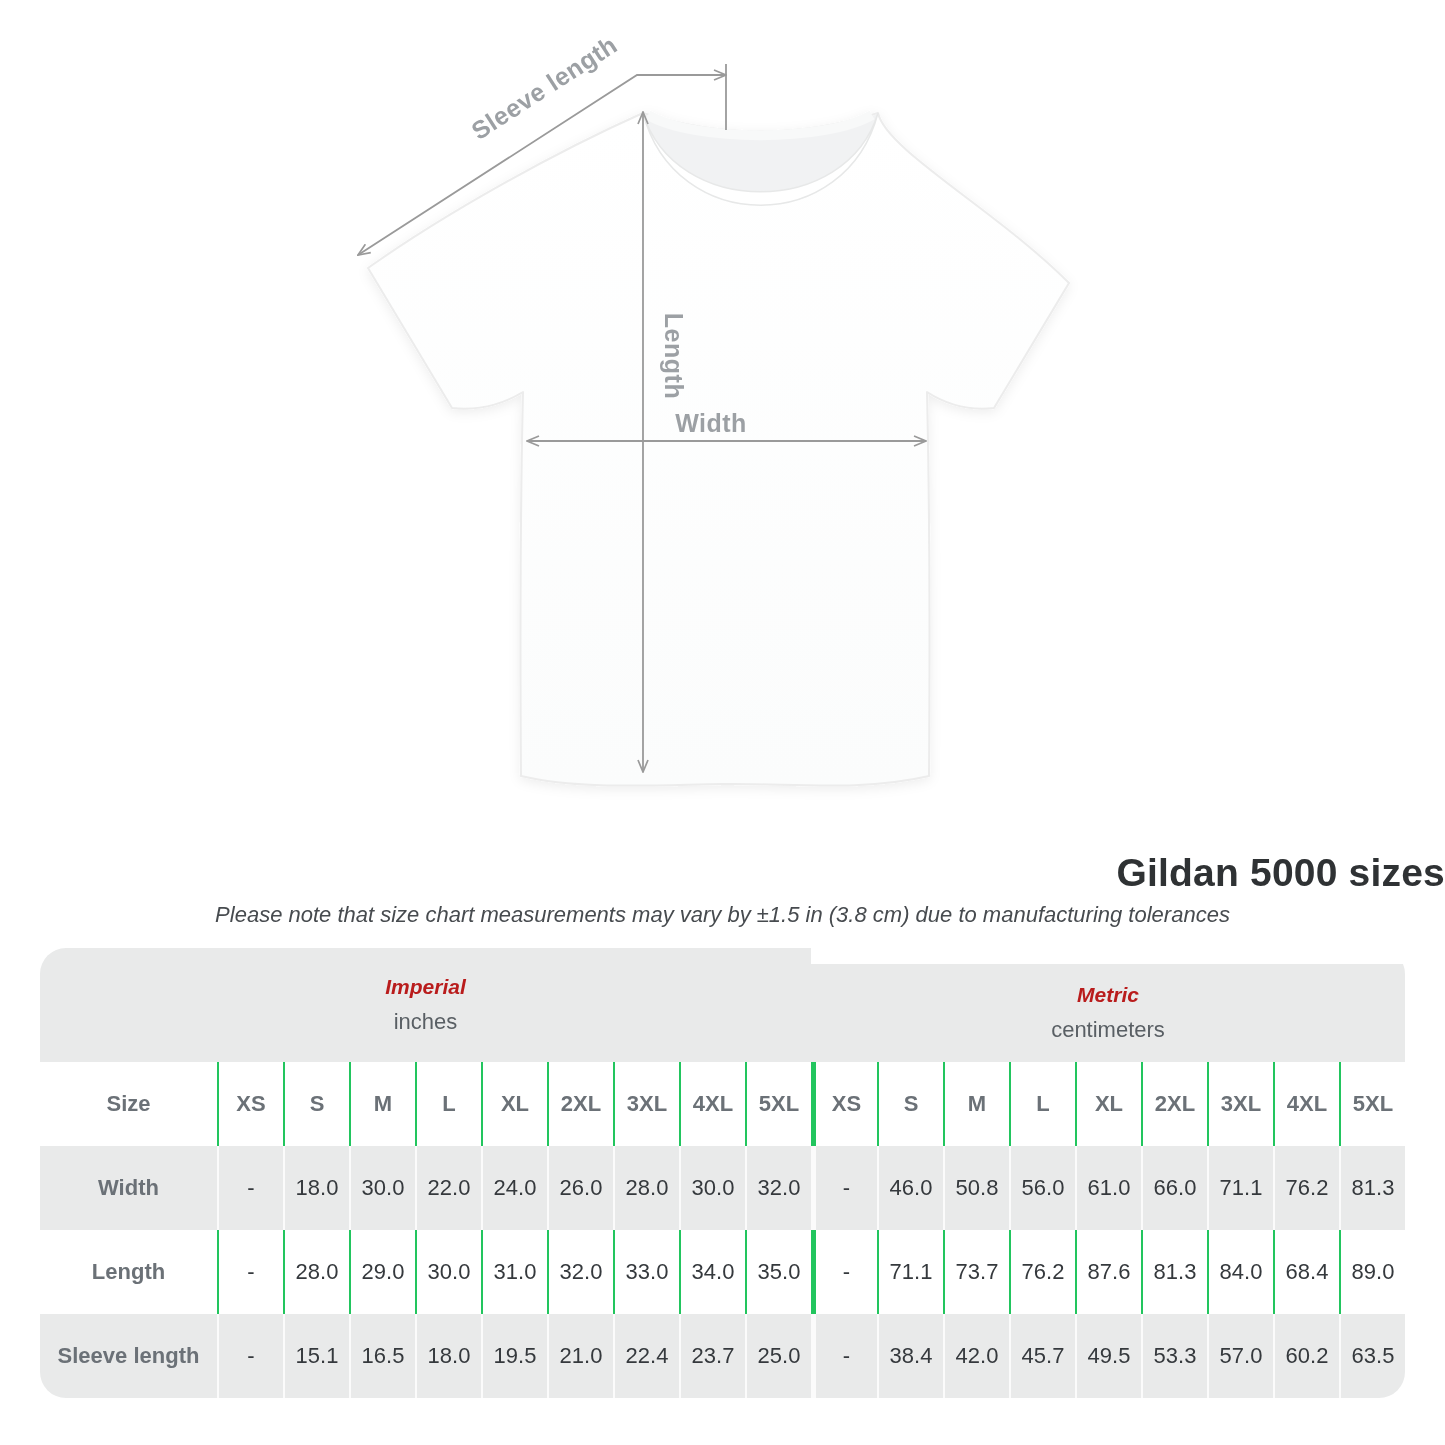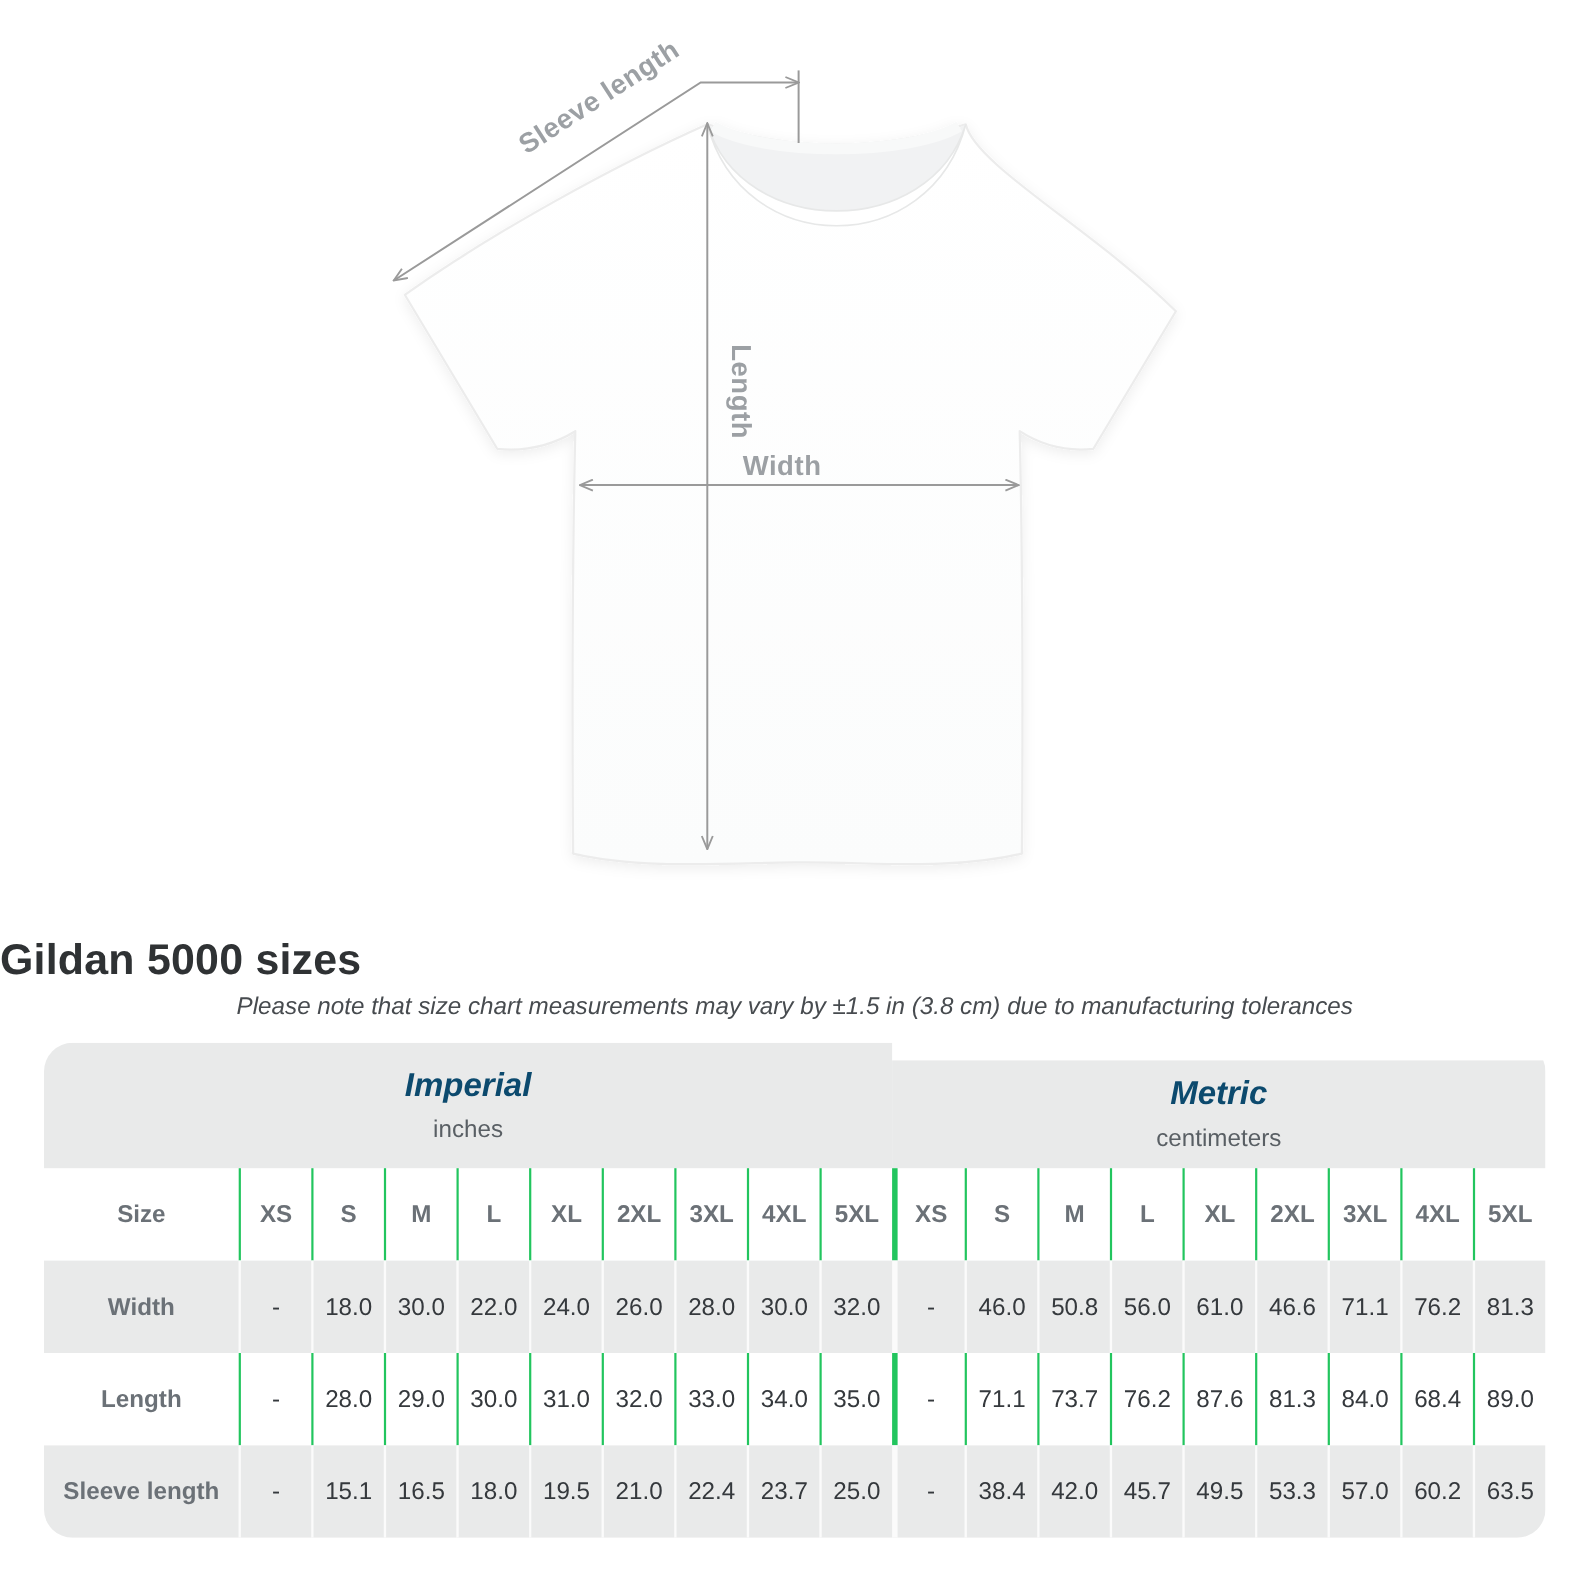--- a/index.html
+++ b/index.html
@@ -3,39 +3,39 @@
 <meta charset="utf-8">
 <style>
   html,body{margin:0;padding:0;background:#ffffff;}
   .canvas{
     position:relative;width:1445px;height:1445px;background:#ffffff;overflow:hidden;
     font-family:"Liberation Sans",sans-serif;
   }
   #diagram{position:absolute;left:0;top:0;}
   .dim-label{font-family:"Liberation Sans",sans-serif;font-weight:bold;font-size:25px;letter-spacing:.5px;}
   .page-title{
-    position:absolute;top:851px;left:0;width:100%;text-align:left;
+    position:absolute;top:851px;left:0;width:100%;text-align:right;
     font-size:39px;font-weight:bold;color:#2f3234;letter-spacing:.2px;
   }
   .page-subtitle{
     position:absolute;top:902px;left:0;width:100%;text-align:center;
     font-size:22px;font-style:italic;color:#474b4f;
   }
   .table-wrap{
     position:absolute;left:40px;top:948px;width:1365px;height:450px;
     border-radius:26px;overflow:hidden;background:#ffffff;
   }
   .size-grid{
     display:grid;width:1365px;height:450px;
     grid-template-columns:177px repeat(18, 1fr);
     grid-template-rows:114px repeat(4, 84px);
   }
   .cell{display:flex;align-items:center;justify-content:center;min-width:0;}
   .band{background:#e9eaea;flex-direction:column;gap:10px;}
-  .band .gl{font-size:30px;font-weight:bold;font-style:italic;color:#0c4a6e;}
+  .band .gl{font-size:21px;font-weight:bold;font-style:italic;color:#b91c1c;}
   .band .gu{font-size:22px;color:#595f64;}
   .lab{font-size:22px;font-weight:bold;color:#6b7177;}
   .val{font-size:22px;color:#35393d;}
   .bg-g{background:#e9eaea;}
   .sep{border-left:2px solid #22c55e;}
   .sep-g{border-left:2px solid #fbfbfb;}
   .wide{border-left-width:5px;}
 </style>
 </head>
 <body>
@@ -131,21 +131,21 @@
         <div class="cell val bg-g sep-g">24.0</div>
         <div class="cell val bg-g sep-g">26.0</div>
         <div class="cell val bg-g sep-g">28.0</div>
         <div class="cell val bg-g sep-g">30.0</div>
         <div class="cell val bg-g sep-g">32.0</div>
         <div class="cell val bg-g sep-g wide">-</div>
         <div class="cell val bg-g sep-g">46.0</div>
         <div class="cell val bg-g sep-g">50.8</div>
         <div class="cell val bg-g sep-g">56.0</div>
         <div class="cell val bg-g sep-g">61.0</div>
-        <div class="cell val bg-g sep-g">46.6</div>
+        <div class="cell val bg-g sep-g">66.0</div>
         <div class="cell val bg-g sep-g">71.1</div>
         <div class="cell val bg-g sep-g">76.2</div>
         <div class="cell val bg-g sep-g">81.3</div>
         <div class="cell lab">Length</div>
         <div class="cell val sep">-</div>
         <div class="cell val sep">28.0</div>
         <div class="cell val sep">29.0</div>
         <div class="cell val sep">30.0</div>
         <div class="cell val sep">31.0</div>
         <div class="cell val sep">32.0</div>

